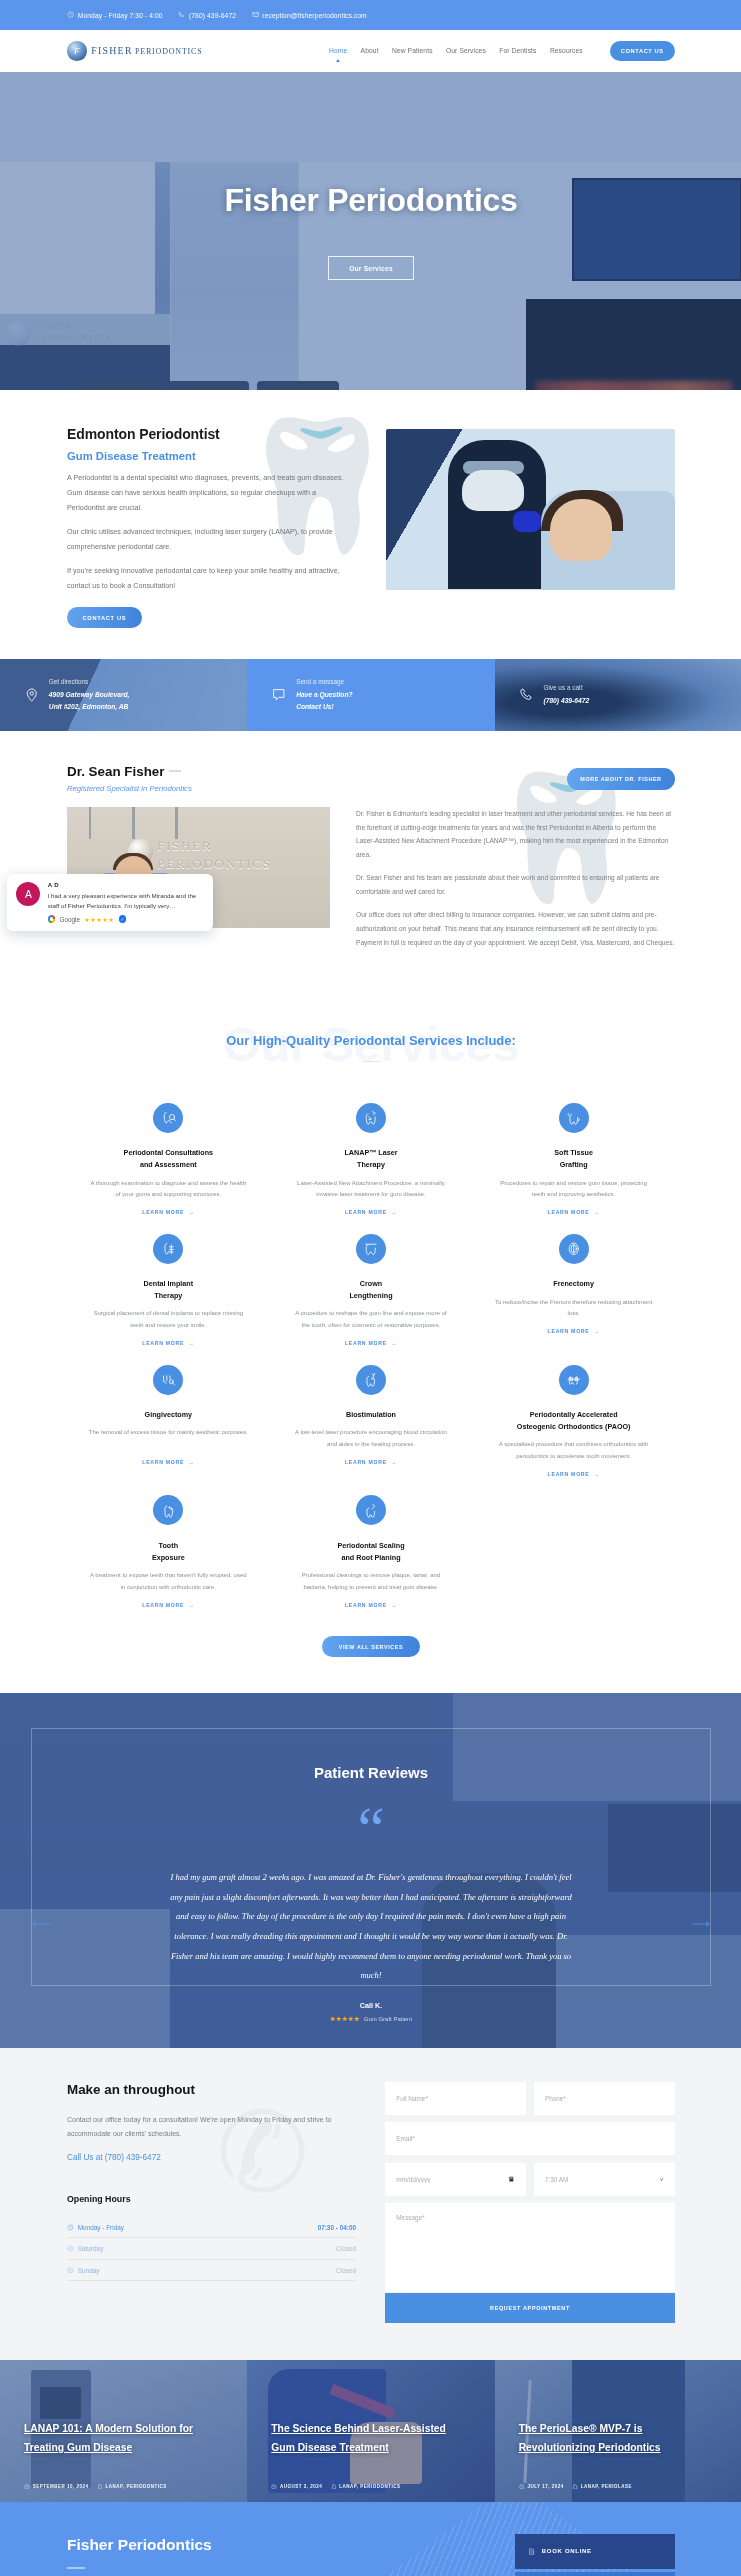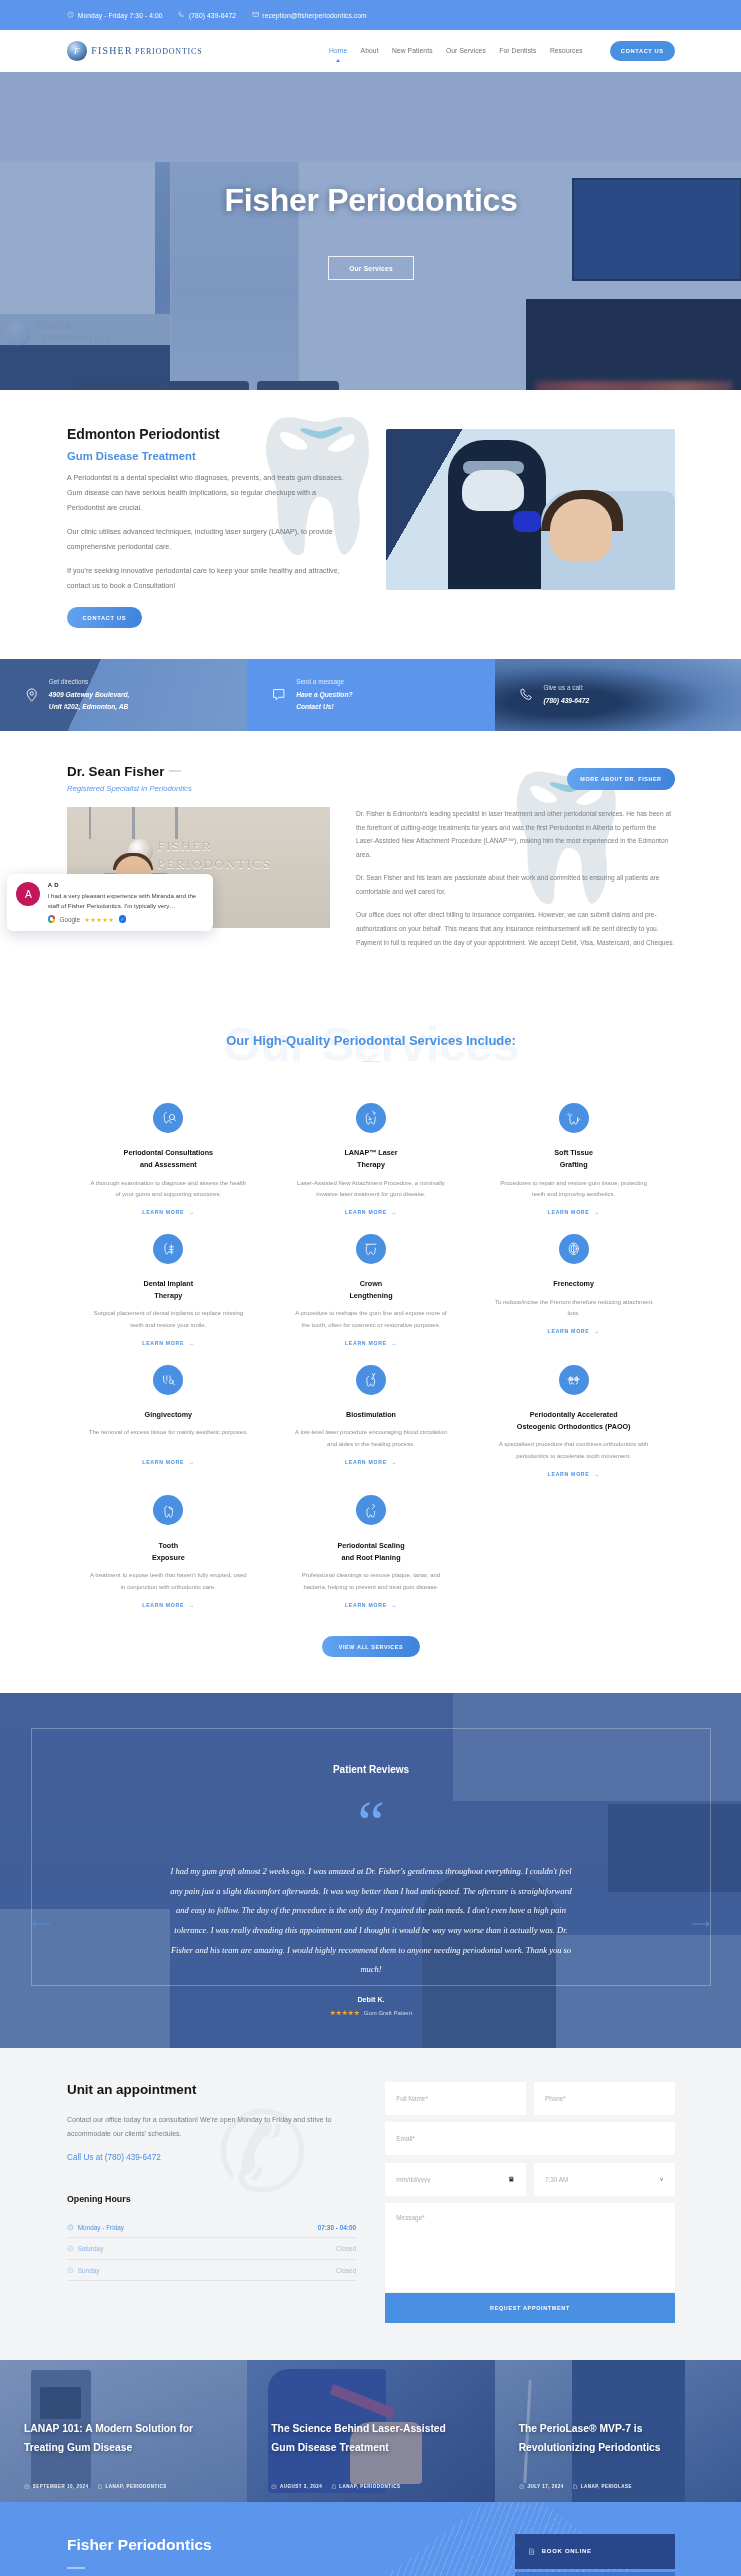--- a/index.html
+++ b/index.html
@@ -141,21 +141,21 @@
      color:#fff;border:none;font-size:5.4px;font-weight:bold;letter-spacing:0.6px;padding:7.7px 16.5px;border-radius:13.4px;cursor:pointer;}
 
   
   .reviews{height:355px;position:relative;overflow:hidden;display:flex;align-items:flex-start;justify-content:center;
      background:linear-gradient(180deg,#52699a,#3f5d96);}
   .reviews .roombg{position:absolute;inset:0;}
   .rv-cab{position:absolute;background:#8fa6c4;}
   .reviews .tint{position:absolute;inset:0;background:rgba(62,93,154,.72);}
   .reviews .frame{position:absolute;left:31px;right:31px;top:35px;bottom:62px;border:0.5px solid rgba(255,255,255,.28);}
   .reviews .inner{position:relative;width:608px;text-align:center;padding-top:71px;}
-  .reviews h2{color:#fff;font-size:10px;font-weight:bold;}
+  .reviews h2{color:#fff;font-size:15px;font-weight:bold;}
   .quotemark{color:#6fa6ef;font-size:61px;line-height:.6;margin-top:30px;font-family:"Liberation Serif",serif;}
   .rv-text{color:#fff;font-style:italic;font-family:"Liberation Serif",serif;font-size:8.5px;line-height:2.3;
      width:412px;margin:20.6px auto 0;}
   .rv-name{color:#fff;font-weight:bold;font-size:7.2px;margin-top:15.5px;}
   .rv-stars{margin-top:4.6px;color:#f5a623;font-size:6.2px;letter-spacing:0.5px;}
   .rv-stars span{color:#cfd9e8;font-size:6px;margin-left:3.6px;letter-spacing:0;font-style:normal;}
   .arrow{position:absolute;top:223px;color:#4a90e2;font-size:13px;cursor:pointer;}
   .arrow.l{left:32px;} .arrow.r{right:32px;}
 
   
@@ -196,21 +196,21 @@
   .a1 .m1{position:absolute;left:31px;top:10.3px;width:60px;height:118px;background:#5f7795;border-radius:3.1px;}
   .a1 .m2{position:absolute;left:40px;top:27px;width:41px;height:32px;background:#2a3c57;border-radius:2.1px;}
   .a2 .bg{background:linear-gradient(140deg,#6d8ec3,#2a3f77);}
   .a2 .m1{position:absolute;left:20.6px;top:9.3px;width:118px;height:124px;background:#27459b;border-radius:20.6px 4.1px 4.1px 4.1px;}
   .a2 .m2{position:absolute;left:103px;top:62px;width:72px;height:62px;background:#e9c2a5;border-radius:20.6px 10.3px 4.1px 4.1px;}
   .a2 .m3{position:absolute;left:82px;top:36px;width:67px;height:11.3px;background:#b44c7c;transform:rotate(22deg);border-radius:2.1px;}
   .a3 .bg{background:linear-gradient(150deg,#9fb6d1,#3c5c92);}
   .a3 .m1{position:absolute;left:77px;top:0;width:113px;height:142px;background:#2b4a7c;}
   .a3 .m2{position:absolute;left:31px;top:20.6px;width:3.1px;height:103px;background:#dfe6ef;transform:rotate(3deg);}
   .art .tint{position:absolute;inset:0;background:rgba(56,88,150,.55);}
-  .art .c{position:relative;height:100%;display:flex;flex-direction:column;justify-content:center;padding:16px 24px 0;}
+  .art .c{position:relative;height:100%;display:flex;flex-direction:column;justify-content:center;padding:16px 24px 0;text-decoration:underline;}
   .art h3{font-size:10.3px;font-weight:bold;line-height:1.78;text-shadow:0 0.5px 4.1px rgba(10,25,55,.5);}
   .art .meta{position:absolute;left:24px;bottom:12.4px;display:flex;gap:8.2px;align-items:center;
      font-size:4.5px;font-weight:bold;letter-spacing:0.5px;opacity:.95;}
   .art .meta div{display:flex;gap:3.1px;align-items:center;}
   .art .meta svg{width:5.7px;height:5.7px;}
 
   
   .cta{height:168px;background:#5b95ec;position:relative;overflow:hidden;}
   .cta .bldg{position:absolute;right:62px;top:-20.6px;width:319px;height:216px;opacity:.16;
      background:repeating-linear-gradient(112deg,#fff 0 1px,transparent 1px 5.7px);
@@ -556,30 +556,30 @@
     <div class="rv-cab" style="left:556px;top:242px;width:185px;height:113px;background:#93abc8;"></div>
   </div>
   <div class="tint"></div>
   <div class="frame"></div>
   <div class="arrow l">⟵</div>
   <div class="arrow r">⟶</div>
   <div class="inner">
     <h2>Patient Reviews</h2>
     <div class="quotemark">“</div>
     <div class="rv-text">I had my gum graft almost 2 weeks ago. I was amazed at Dr. Fisher's gentleness throughout everything. I couldn't feel any pain just a slight discomfort afterwards. It was way better than I had anticipated. The aftercare is straightforward and easy to follow. The day of the procedure is the only day I required the pain meds. I don't even have a high pain tolerance. I was really dreading this appointment and I thought it would be way way worse than it actually was. Dr. Fisher and his team are amazing. I would highly recommend them to anyone needing periodontal work. Thank you so much!</div>
-    <div class="rv-name">Debit K.</div>
+    <div class="rv-name">Call K.</div>
     <div class="rv-stars"><b>★★★★★</b><span>Gum Graft Patient</span></div>
   </div>
 </div>
 
 <div class="appt">
   <div class="wrap">
     <div class="phbg">✆</div>
     <div class="left">
-      <h2>Unit an appointment</h2>
+      <h2>Make an throughout</h2>
       <p class="lead">Contact our office today for a consultation! We're open Monday to Friday and strive to accommodate our clients' schedules.</p>
       <a class="call">Call Us at (780) 439-6472</a>
       <h3>Opening Hours</h3>
       <div class="hours" id="appt-hours">
           <div class="hrow">
             <span class="d">
               <svg viewBox="0 0 24 24" fill="none" stroke="currentColor" stroke-width="1.6">
                 <circle cx="12" cy="12" r="9"></circle>
                 <path d="M12 7v5l3 2"></path>
               </svg>

